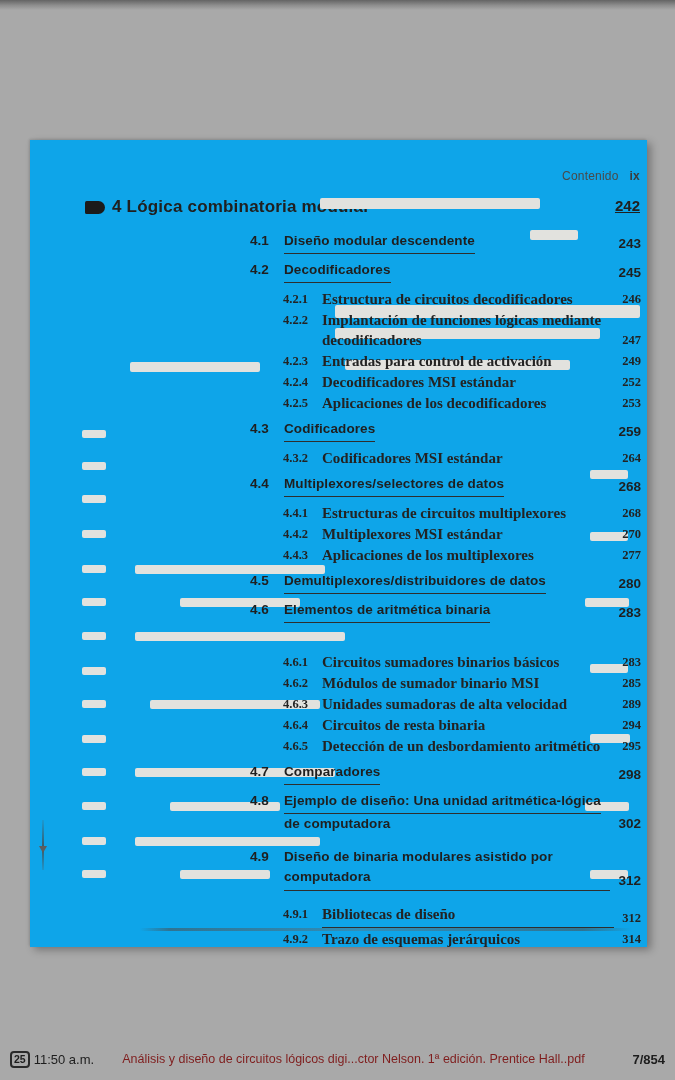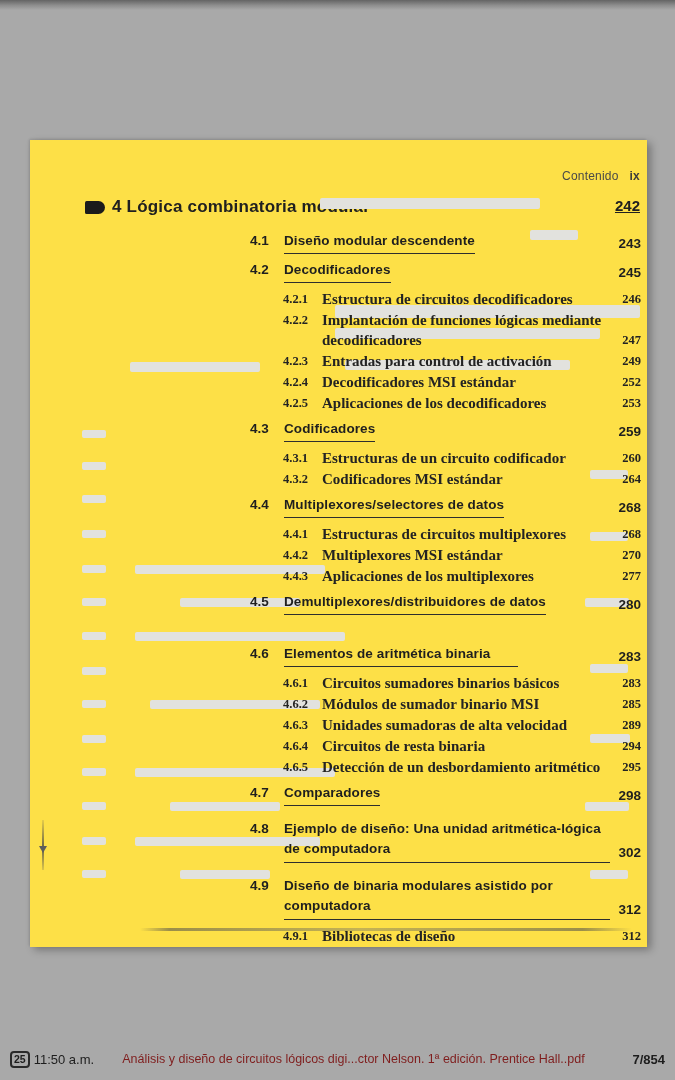--- a/index.html
+++ b/index.html
@@ -10,21 +10,21 @@
     position:relative;
   }
   
   .top-strip {
     position:absolute; top:0; left:0; width:100%; height:10px;
     background:linear-gradient(#646464, #8f8f8f 55%, #a9a9a9);
   }
   
   .page {
     position:absolute; left:30px; top:140px; width:617px; height:807px;
-    background:#fde047;
+    background:#0ea5e9;
     box-shadow:4px 3px 8px rgba(0,0,0,0.30), -1px -1px 2px rgba(0,0,0,0.12);
     overflow:hidden;
   }
   .running-head {
     position:absolute; top:29px; right:7px;
     font-size:12px; color:#494949; letter-spacing:0.2px;
   }
   .running-head .rh-label { margin-right:11px; }
   .running-head .rh-folio { font-weight:bold; color:#3c3c3c; }
 
@@ -202,25 +202,20 @@
     <span class="title"><span class="t1">Aplicaciones de los decodificadores</span><span class="t2"></span></span>
     <span class="pg">253</span>
   </div>
 
   <div class="row level1">
     <span class="num">4.3</span>
     <span class="title"><span class="t1">Codificadores</span><span class="t2"></span></span>
     <span class="pg">259</span>
   </div>
 
-  <div class="row level2">
-    <span class="num">4.3.1</span>
-    <span class="title"><span class="t1">Estructuras de un circuito codificador</span><span class="t2"></span></span>
-    <span class="pg">260</span>
-  </div>
 
   <div class="row level2">
     <span class="num">4.3.2</span>
     <span class="title"><span class="t1">Codificadores MSI estándar</span><span class="t2"></span></span>
     <span class="pg">264</span>
   </div>
 
   <div class="row level1">
     <span class="num">4.4</span>
     <span class="title"><span class="t1">Multiplexores/selectores de datos</span><span class="t2"></span></span>

